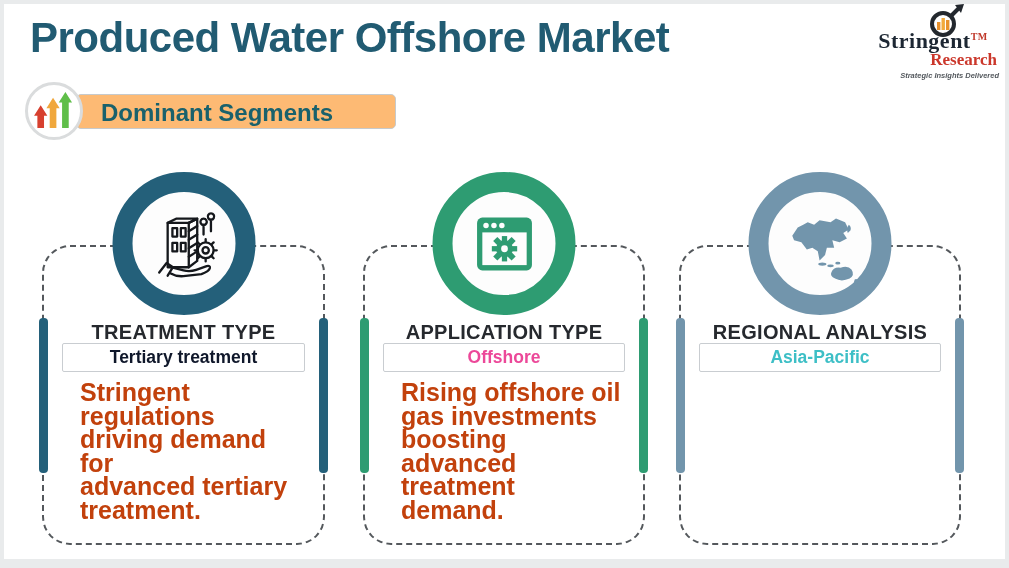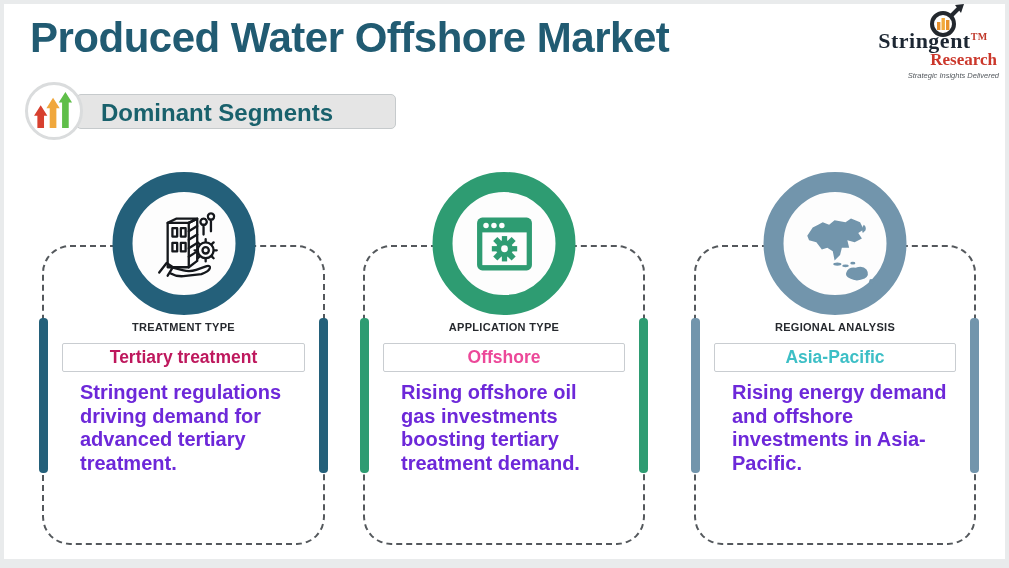--- a/index.html
+++ b/index.html
@@ -34,25 +34,26 @@
   }
   .logo .brand-top sup{font-size:10px;color:#c0392b;}
   .logo .brand-bottom{
     position:absolute;top:46px;right:2px;
     font-size:17px;font-weight:700;color:#cb372b;margin-left:16px;
   }
   .logo .tagline{
     position:absolute;top:67px;right:0;width:100%;text-align:right;
     font-size:7.5px;font-style:italic;color:#54595e;
     font-family:"Liberation Sans",sans-serif;
+    font-weight:bold;
   }
   
   .badge-label-box{
     position:absolute;left:76px;top:94px;width:320px;height:35px;
-    border:1.5px solid #c6cacc;border-radius:5px;background:#e5e5e5;
+    border:1.5px solid #c6cacc;border-radius:5px;background:#fdba74;
     line-height:35px;padding-left:24px;box-sizing:border-box;
     font-size:24px;font-weight:700;color:#19616C;z-index:1;
   }
   .badge-circle{
     position:absolute;left:25px;top:82px;width:58px;height:58px;
     background:#fff;border:3px solid #dadcdd;border-radius:50%;
     box-sizing:border-box;display:flex;align-items:center;justify-content:center;
     z-index:2;
   }
   
@@ -69,31 +70,31 @@
     z-index:3;
   }
   .bar{
     position:absolute;top:71px;width:9px;height:155px;border-radius:4px;
     background:var(--accent);z-index:4;
   }
   .bar-left{left:-5px;}
   .bar-right{right:-5px;}
   .card-category{
     position:absolute;top:74px;left:0;width:100%;text-align:center;
-    font-size:11px;font-weight:800;color:#26292E;letter-spacing:0.3px;
+    font-size:20px;font-weight:800;color:#26292E;letter-spacing:0.3px;
   }
   .value-box{
     position:absolute;top:96px;left:18px;right:18px;height:27px;
     border:1px solid #c9cdd1;border-radius:2px;background:#fff;
     text-align:center;line-height:27px;
     font-size:17.5px;font-weight:700;
   }
   .card-desc{
     position:absolute;top:134px;left:36px;right:20px;
-    font-size:20px;font-weight:700;color:#6d28d9;line-height:23.5px;
+    font-size:25px;font-weight:700;color:#c2410c;line-height:23.5px;
     white-space:pre-line;
   }
 </style>
 </head>
 <body>
 
 <div class="frame"></div>
 
 <div class="page-title">Produced Water Offshore Market</div>
 
@@ -139,21 +140,21 @@
       <circle cx="57" cy="42" r="3"></circle>
       <path d="M57,31.5 V34 M57,50 V52.5 M46.5,42 H49 M65,42 H67.5 M49.5,34.5 L51.5,36.5 M62.5,47.5 L64.5,49.5 M64.5,34.5 L62.5,36.5 M51.5,47.5 L49.5,49.5"></path>
       <path d="M13,63 L20,54 L26,58 L21,66"></path>
       <path d="M24,58 L36,61 Q42,62.5 48,60.5 L58,57 Q61.5,56.2 61,58.8 Q60.3,62 53,64.5 L36,66.5 Q29,67 24,64"></path>
     </svg>
   </div>
   <div class="bar bar-left"></div>
   <div class="bar bar-right"></div>
   <div class="card-category">TREATMENT TYPE</div>
   <div class="value-box">
-    <span class="value-text" style="color: #be185d;">Tertiary treatment</span>
+    <span class="value-text" style="color: #0f172a;">Tertiary treatment</span>
   </div>
   <div class="card-desc">Stringent regulations
 driving demand for
 advanced tertiary
 treatment.</div>
 </div>
 
 <div class="card" style="left: 363px; width: 282px; text-decoration: underline; --accent: #2E9C72;">
   <div class="circle">
     <svg width="76" height="76" viewBox="0 0 72 72">
@@ -177,39 +178,35 @@
     </svg>
   </div>
   <div class="bar bar-left"></div>
   <div class="bar bar-right"></div>
   <div class="card-category">APPLICATION TYPE</div>
   <div class="value-box">
     <span class="value-text" style="color: #ec4899;">Offshore</span>
   </div>
   <div class="card-desc">Rising offshore oil
 gas investments
-boosting tertiary
+boosting advanced
 treatment demand.</div>
 </div>
 
-<div class="card" style="left: 694px; width: 282px; --accent: #7295AC;">
+<div class="card" style="left: 679px; width: 282px; --accent: #7295AC;">
   <div class="circle">
     <svg width="82" height="82" viewBox="0 0 90 90" fill="#7295AC">
       <path d="M14,36 L20,27 L26,24 L31,21 L38,24 L44,19 L56,21 L62,17 L72,21 L76,29 L70,33 L74,39 L66,43 L58,41 L60,49 L52,49 L50,57 L44,63 L42,53 L36,49 L30,51 L24,43 L16,41 Z"></path>
       <path d="M76,24 q3,2 2,6 l-3,3 q-2,-4 1,-9 Z"></path>
       <ellipse cx="47" cy="67" rx="4.5" ry="1.8"></ellipse>
       <ellipse cx="56" cy="69" rx="3.5" ry="1.6"></ellipse>
       <ellipse cx="64" cy="66" rx="2.8" ry="1.4"></ellipse>
       <path d="M57,76 Q59,70 67,71 Q75,68 79,73 Q83,79 77,83 Q68,87 61,83 Q55,80 57,76 Z"></path>
       <ellipse cx="84" cy="86" rx="2" ry="2.6"></ellipse>
     </svg>
   </div>
   <div class="bar bar-left"></div>
   <div class="bar bar-right"></div>
   <div class="card-category">REGIONAL ANALYSIS</div>
   <div class="value-box">
     <span class="value-text" style="color: rgb(61, 191, 198); text-align: right;">Asia-Pacific</span>
   </div>
-  <div class="card-desc">Rising energy demand
-and offshore
-investments in Asia-
-Pacific.</div>
 </div>
 
 </body></html>

